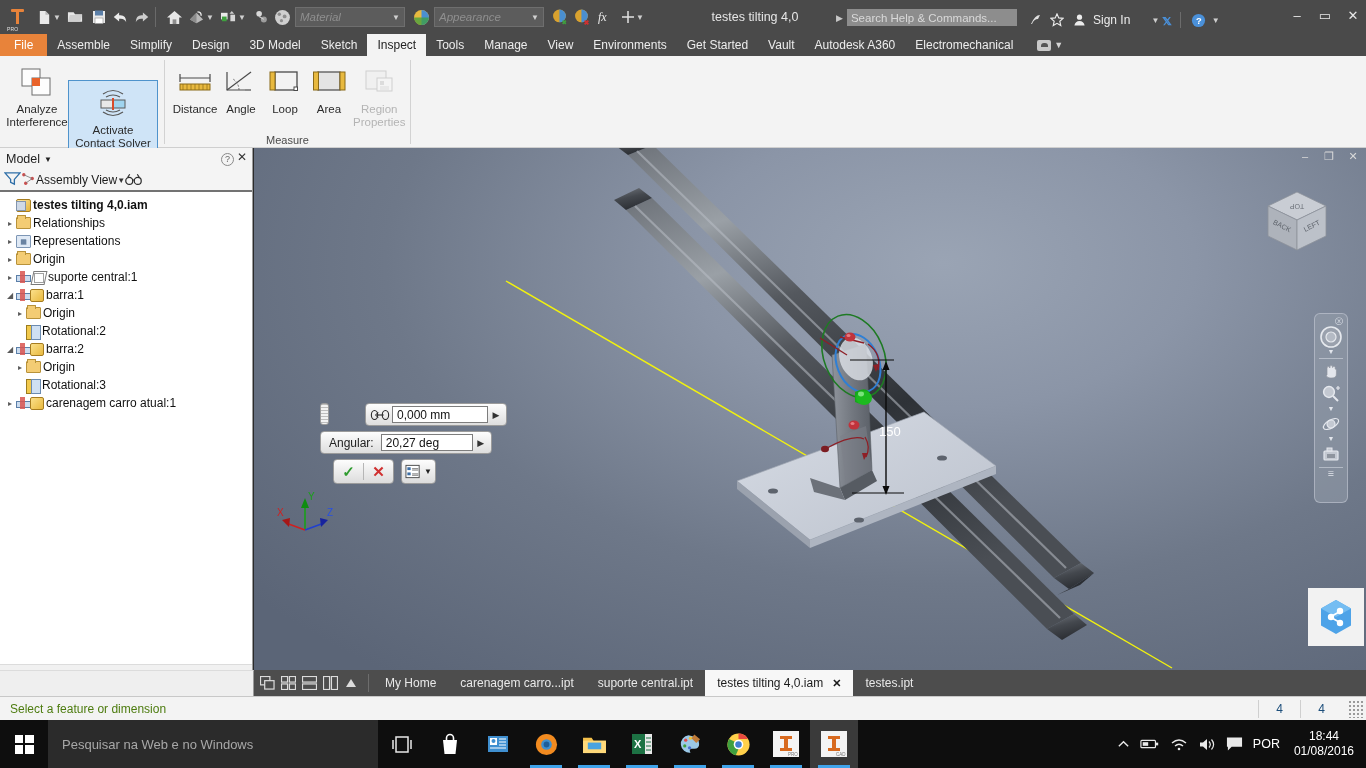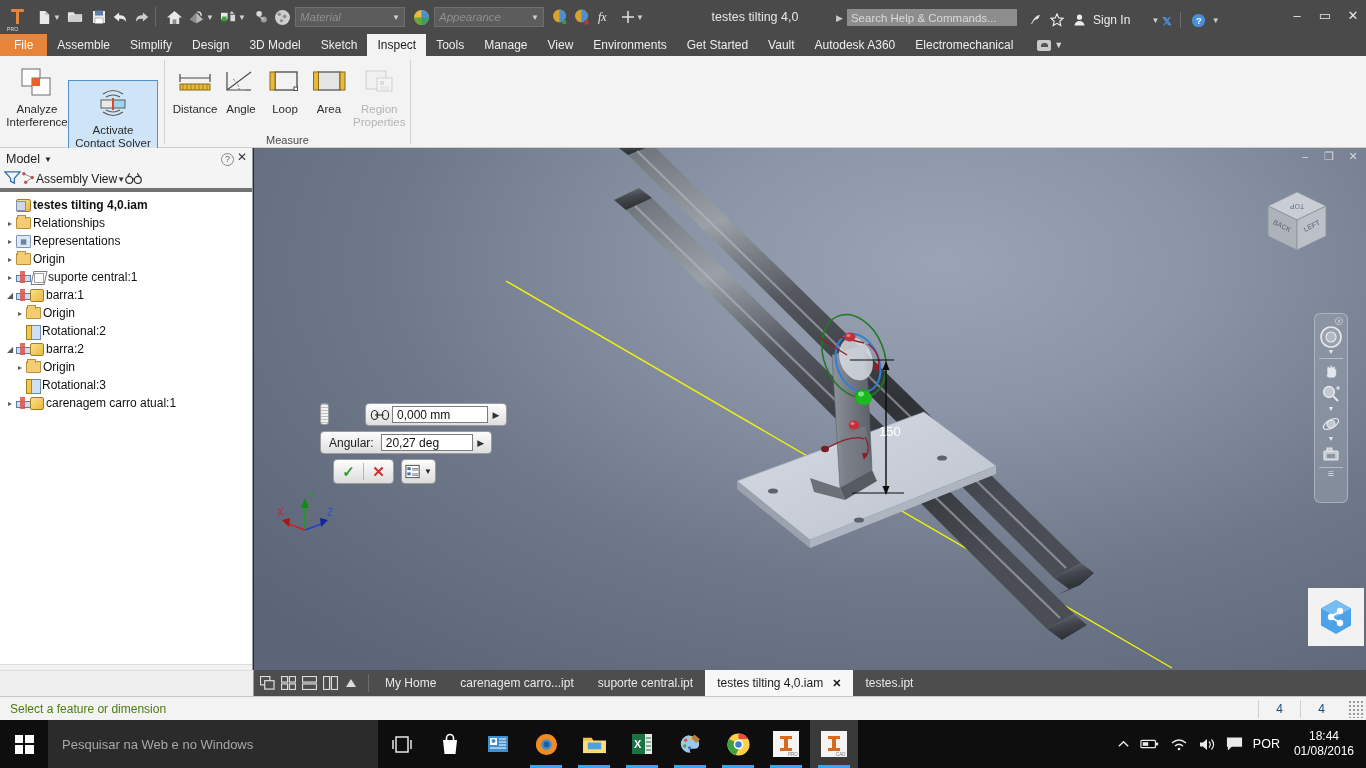--- a/index.html
+++ b/index.html
@@ -115,21 +115,21 @@
   }
   .browser-hdr{
     height:22px; display:flex; align-items:center; padding:0 6px; color:#222; font-size:12.5px;
   }
   .browser-hdr .chev{font-size:8px;margin-left:4px;}
   .browser-hdr .qm{
     margin-left:auto;margin-right:12px;width:13px;height:13px;border:1px solid #8a8a8a;border-radius:50%;
     font-size:9px;display:flex;align-items:center;justify-content:center;color:#666;
   }
   .browser-tools{
-    height:22px; display:flex; align-items:center; padding:0 4px; border-bottom:4px solid #737373;
+    height:22px; display:flex; align-items:center; padding:0 4px; border-bottom:2px solid #737373;
   }
   .av-lbl{font-size:12px;color:#1b1b1b;}
   .tree{flex:1; overflow:hidden; padding:4px 0 0 4px; background:#fff;}
   .trow{display:flex;align-items:center;height:18px;white-space:nowrap;font-size:12px;color:#111;}
   .exp{width:12px;text-align:center;color:#5a5a5a;font-size:8px;}
   .trow .tlabel{margin-left:2px;}
   .trow.root .tlabel{font-weight:bold;}
   .ind1{padding-left:10px;}
   .browser-foot{height:26px;background:#f1f1f1;border-top:1px solid #dcdcdc;}
 

